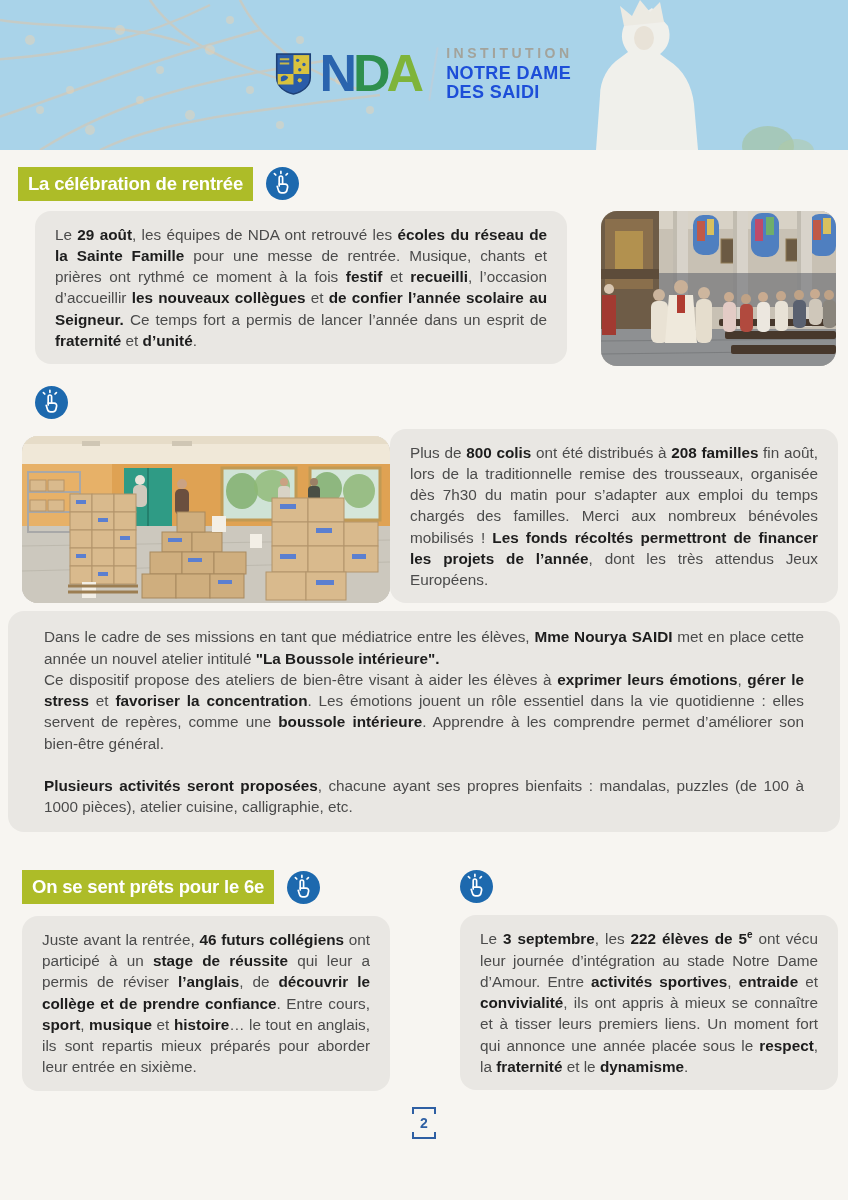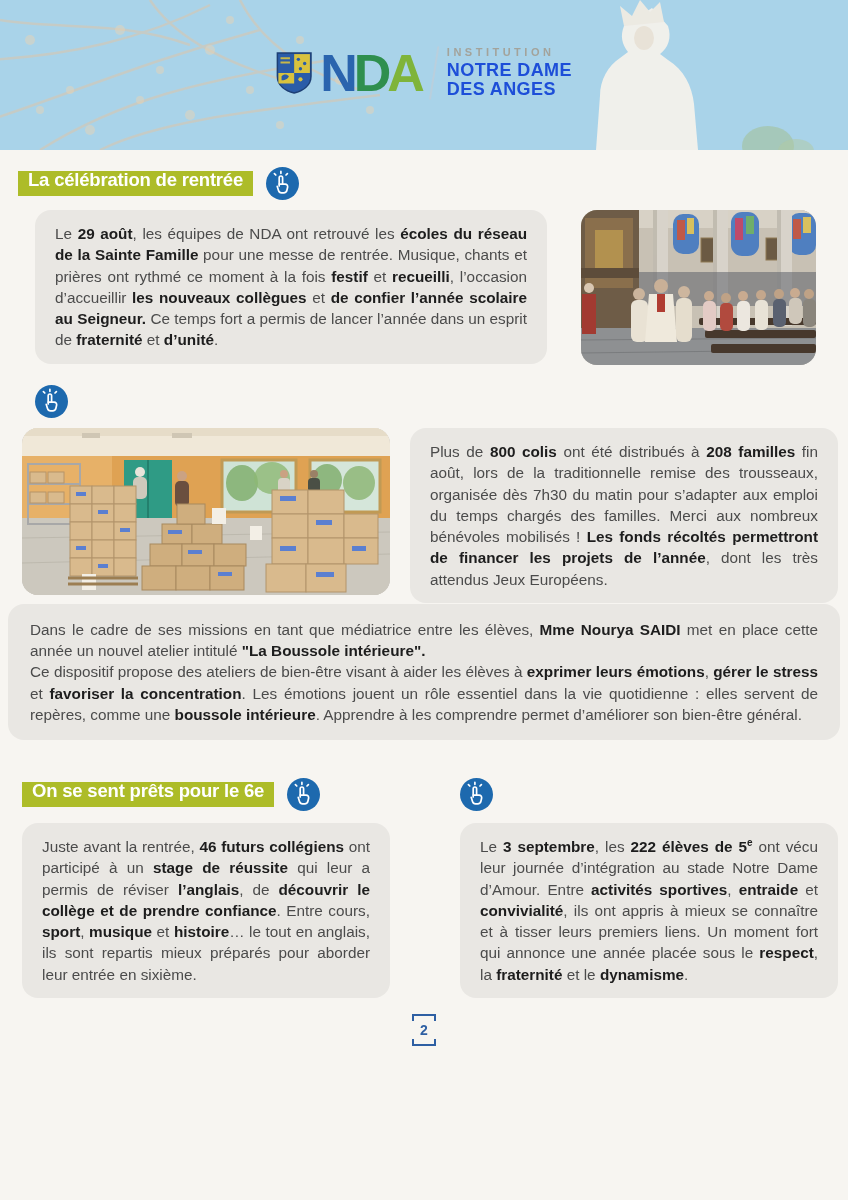--- a/index.html
+++ b/index.html
@@ -14,44 +14,44 @@
   .logo{position:absolute;left:50%;top:46px;transform:translateX(-50%);
         display:flex;align-items:center;gap:8px;}
   .crest{width:36px;height:42px;flex:none;}
   .acronym{font-weight:800;font-size:52px;letter-spacing:-4px;line-height:.9;
            font-family:"Liberation Sans",sans-serif;}
   .acronym .l-n{color:#2a64ae;}
   .acronym .l-d{color:#2f8f4e;}
   .acronym .l-a{color:#7fb43a;}
   .logo-sep{width:2px;height:54px;background:#b9cfdd;border-radius:2px;transform:rotate(9deg);margin:0 4px;}
   .logo-text{line-height:1.05;}
-  .logo-inst{font-size:11px;letter-spacing:3.5px;color:#a3a39b;font-weight:bold;margin-bottom:3px;}
+  .logo-inst{font-size:14px;letter-spacing:3.5px;color:#a3a39b;font-weight:bold;margin-bottom:3px;}
   .logo-name{font-size:18px;font-weight:bold;color:#1d4ed8;letter-spacing:.4px;}
   
   .title-row{display:flex;align-items:center;gap:13px;}
   .bar{display:inline-block;background:#adbc28;color:#fff;font-weight:bold;
-       font-size:18.5px;line-height:1;padding:0 10px 7px;letter-spacing:-0.2px;white-space:nowrap;}
+       font-size:18.5px;line-height:1;padding:8px 10px 7px;letter-spacing:-0.2px;white-space:nowrap;}
   .click-icon{width:33px;height:33px;flex:none;cursor:pointer;}
   
   .panel{background:#e9e7e3;border-radius:16px;padding:13px 20px;
          font-size:15.3px;line-height:1.39;text-align:justify;color:#4b4b4b;}
   .panel b{color:#1d1d1d;}
   .panel p{margin:0;}
   .panel sup{font-size:10px;}
   .photo{border-radius:16px;overflow:hidden;flex:none;background:#ccc;}
   .photo svg{display:block;}
   
   .sec1-title{margin:17px 0 10px 18px;}
-  .sec1-row{display:flex;align-items:flex-start;gap:34px;margin:0 32px 0 35px;}
+  .sec1-row{display:flex;align-items:flex-start;gap:34px;margin:0 12px 0 35px;}
   .sec1-row .panel{flex:1;}
   .sec2-title{margin:20px 0 10px 35px;}
-  .sec2-row{display:flex;align-items:flex-start;gap:20px;margin:0 10px 0 22px;}
+  .sec2-row{display:flex;align-items:flex-end;margin:0 10px 0 22px;}
   .sec2-row .panel{flex:1;}
   .sec3-title{margin:31px 0 10px 35px;}
-  .sec3-panel{margin:1px 8px;border-radius:16px;padding:15px 22px;}
+  .sec3-panel{margin:8px 8px;border-radius:16px;padding:15px 36px;}
   .sec3-panel .spacer{margin-top:21px;}
   .bottom{display:flex;gap:70px;margin:38px 10px 0 22px;}
   .col-left{width:368px;flex:none;}
   .col-right{flex:1;}
   .col-title{margin-bottom:12px;}
   
   .pagefoot{margin:16px auto 0;width:34px;text-align:center;}
   .brk{width:20px;height:5px;margin:0 auto;border:2.5px solid #2e5fa3;border-bottom:none;}
   .brk.bot{border:2.5px solid #2e5fa3;border-top:none;}
   .pnum{font-weight:bold;color:#2e5fa3;font-size:14px;line-height:1.3;}
@@ -107,21 +107,21 @@
         <circle cx="23" cy="16" r="1.6" fill="#2a5ca8"></circle>
       <path d="M5 23 c2 -2 5 -2 7 0 c-1 3 -5 4 -7 4 Z" fill="#2a5ca8"></path>
       <circle cx="23" cy="26" r="2" fill="#d8c23e"></circle>
       <path d="M4 5 h9 v2 h-9 z M4 9 h9 v2 h-9 z" fill="#d8c23e" opacity="0.9"></path>
     </svg>
     <div class="acronym"><span class="l-n">N</span><span class="l-d">D</span><span class="l-a">A</span></div>
     <div class="logo-sep"></div>
     <div class="logo-text">
       <div class="logo-inst">INSTITUTION</div>
       <div class="logo-name">NOTRE DAME</div>
-      <div class="logo-name">DES ANGES</div>
+      <div class="logo-name">DES SAIDI</div>
     </div>
   </div>
 </div>
 
 <section>
   <div class="title-row sec1-title">
     <span class="bar">La célébration de rentrée</span>
     <svg class="click-icon" viewBox="0 0 33 33">
       <circle cx="16.5" cy="16.5" r="16.5" fill="#1d69ae"></circle>
       <g fill="none" stroke="#fff" stroke-width="1.7" stroke-linecap="round" stroke-linejoin="round">
@@ -331,20 +331,21 @@
     <div class="panel">
       <p><span>Plus de </span><b>800 colis</b><span> ont été distribués à </span><b>208 familles</b><span> fin août, lors de la traditionnelle remise des trousseaux, organisée dès 7h30 du matin pour s’adapter aux emploi du temps chargés des familles. Merci aux nombreux bénévoles mobilisés ! </span><b>Les fonds récoltés permettront de financer les projets de l’année</b><span>, dont les très attendus Jeux Européens.</span></p>
     </div>
   </div>
 </section>
 
 <section>
   <div class="panel sec3-panel">
     <p><span>Dans le cadre de ses missions en tant que médiatrice entre les élèves, </span><b>Mme Nourya SAIDI</b><span> met en place cette année un nouvel atelier intitulé </span><b>"La Boussole intérieure".</b></p>
     <p><span>Ce dispositif propose des ateliers de bien-être visant à aider les élèves à </span><b>exprimer leurs émotions</b><span>, </span><b>gérer le stress</b><span> et </span><b>favoriser la concentration</b><span>. Les émotions jouent un rôle essentiel dans la vie quotidienne : elles servent de repères, comme une </span><b>boussole intérieure</b><span>. Apprendre à les comprendre permet d’améliorer son bien-être général.</span></p>
+    <p class="spacer"><b>Plusieurs activités seront proposées</b><span>, chacune ayant ses propres bienfaits : mandalas, puzzles (de 100 à 1000 pièces), atelier cuisine, calligraphie, etc.</span></p>
   </div>
 </section>
 
 <div class="bottom">
   <section class="col-left">
     <div class="title-row col-title">
       <span class="bar">On se sent prêts pour le 6e</span>
       <svg class="click-icon" viewBox="0 0 33 33">
         <circle cx="16.5" cy="16.5" r="16.5" fill="#1d69ae"></circle>
         <g fill="none" stroke="#fff" stroke-width="1.7" stroke-linecap="round" stroke-linejoin="round">

